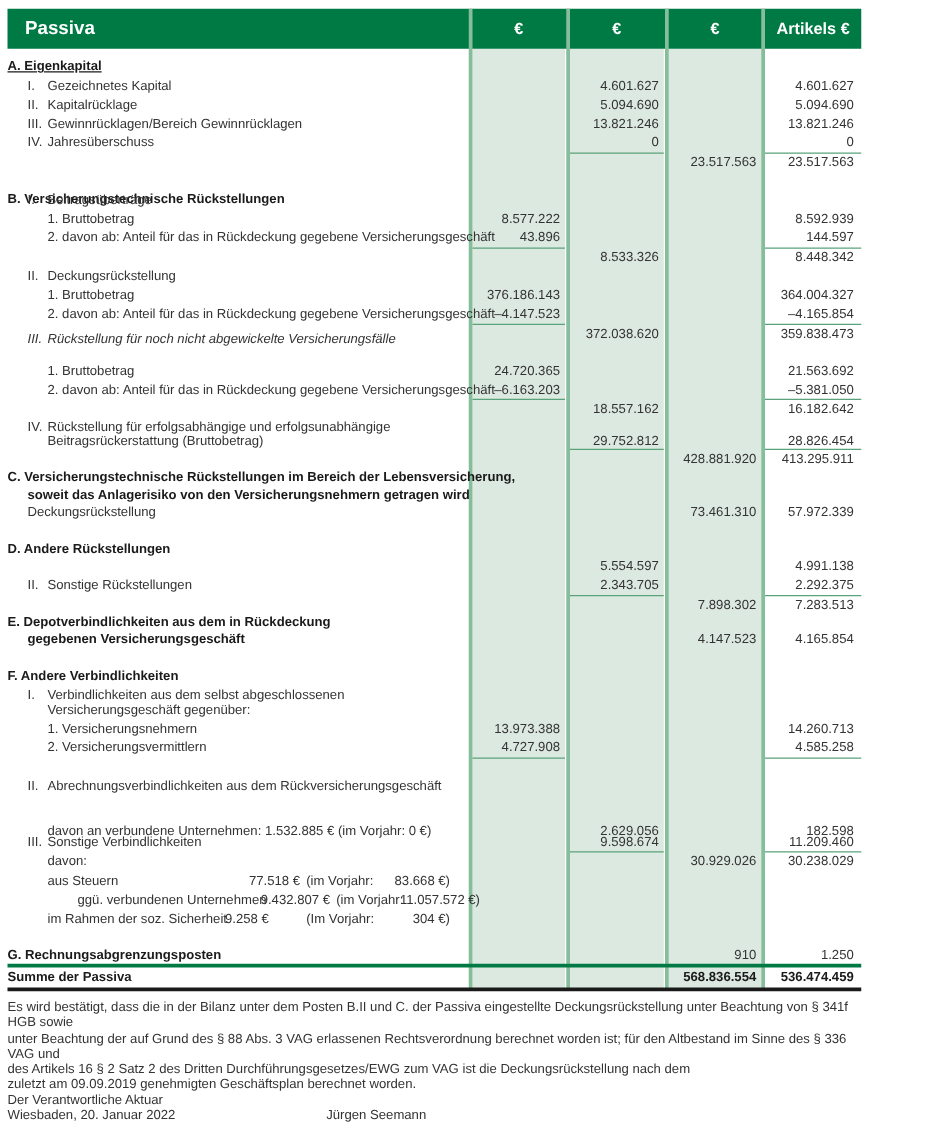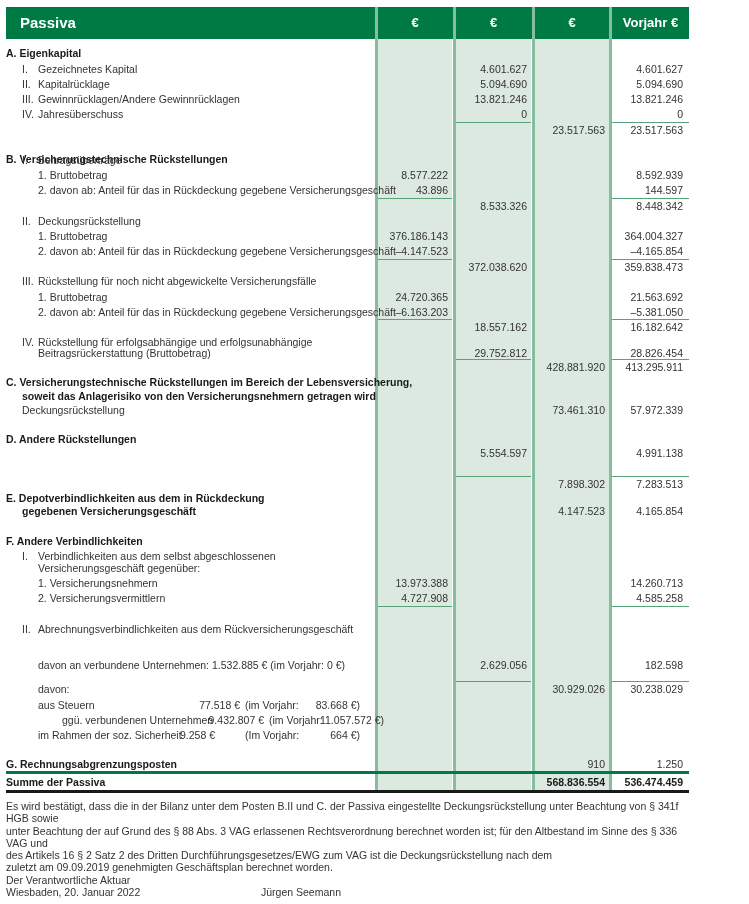--- a/index.html
+++ b/index.html
@@ -51,42 +51,42 @@
 
   <div class="colfill" style="left:378px;width:74px;"></div>
   <div class="colfill" style="left:456px;width:75px;"></div>
   <div class="colfill" style="left:535px;width:74px;"></div>
 
   <div class="hdr"></div>
   <div class="hdr-cell hdr-title">Passiva</div>
   <div class="hdr-cell" style="left:378px;width:74px;text-align:center;">€</div>
   <div class="hdr-cell" style="left:456px;width:75px;text-align:center;">€</div>
   <div class="hdr-cell" style="left:535px;width:74px;text-align:center;">€</div>
-  <div class="hdr-cell" style="left:612px;width:77px;text-align:center;">Vorjahr €</div>
+  <div class="hdr-cell" style="left:612px;width:77px;text-align:center;">Artikels €</div>
 
   <div class="sep" style="left:375px;"></div>
   <div class="sep" style="left:453px;"></div>
   <div class="sep" style="left:532px;"></div>
   <div class="sep" style="left:609px;"></div>
 
   <div class="row" style="top:46px;">
-    <span class="lbl bold" style="left:6px;">A. Eigenkapital</span>
+    <span class="lbl bold" style="left:6px;text-decoration:underline;">A. Eigenkapital</span>
   </div>
   <div class="row" style="top:62px;">
     <span class="lbl" style="left:22px;"><span class="rn">I.</span><span>Gezeichnetes Kapital</span></span>
     <span class="num c2">4.601.627</span>
     <span class="num c4">4.601.627</span>
   </div>
   <div class="row" style="top:77px;">
     <span class="lbl" style="left:22px;"><span class="rn">II.</span><span>Kapitalrücklage</span></span>
     <span class="num c2">5.094.690</span>
     <span class="num c4">5.094.690</span>
   </div>
   <div class="row" style="top:92px;">
-    <span class="lbl" style="left:22px;"><span class="rn">III.</span><span>Gewinnrücklagen/Andere Gewinnrücklagen</span></span>
+    <span class="lbl" style="left:22px;"><span class="rn">III.</span><span>Gewinnrücklagen/Bereich Gewinnrücklagen</span></span>
     <span class="num c2">13.821.246</span>
     <span class="num c4">13.821.246</span>
   </div>
   <div class="row" style="top:107px;">
     <span class="lbl" style="left:22px;"><span class="rn">IV.</span><span>Jahresüberschuss</span></span>
     <span class="num c2">0</span>
     <span class="num c4">0</span>
   </div>
   <div class="uline u2" style="top:122px;"></div>
   <div class="uline u4" style="top:122px;"></div>
@@ -132,21 +132,21 @@
     <span class="num c1">–4.147.523</span>
     <span class="num c4">–4.165.854</span>
   </div>
   <div class="uline u1" style="top:259px;"></div>
   <div class="uline u4" style="top:259px;"></div>
   <div class="row" style="top:260px;">
     <span class="num c2">372.038.620</span>
     <span class="num c4">359.838.473</span>
   </div>
 
-  <div class="row" style="top:274px;">
+  <div class="row" style="top:264px;font-style:italic;">
     <span class="lbl" style="left:22px;"><span class="rn">III.</span><span>Rückstellung für noch nicht abgewickelte Versicherungsfälle</span></span>
   </div>
   <div class="row" style="top:290px;">
     <span class="lbl" style="left:38px;">1. Bruttobetrag</span>
     <span class="num c1">24.720.365</span>
     <span class="num c4">21.563.692</span>
   </div>
   <div class="row" style="top:305px;">
     <span class="lbl" style="left:38px;">2. davon ab: Anteil für das in Rückdeckung gegebene Versicherungsgeschäft</span>
     <span class="num c1">–6.163.203</span>
@@ -186,20 +186,25 @@
     <span class="num c4">57.972.339</span>
   </div>
 
   <div class="row" style="top:432px;padding-left:24px;">
     <span class="lbl bold" style="left:6px;">D. Andere Rückstellungen</span>
   </div>
   <div class="row" style="top:446px;">
     <span class="num c2">5.554.597</span>
     <span class="num c4">4.991.138</span>
   </div>
+  <div class="row" style="top:461px;">
+    <span class="lbl" style="left:22px;"><span class="rn">II.</span><span>Sonstige Rückstellungen</span></span>
+    <span class="num c2">2.343.705</span>
+    <span class="num c4">2.292.375</span>
+  </div>
   <div class="uline u2" style="top:476px;"></div>
   <div class="uline u4" style="top:476px;"></div>
   <div class="row" style="top:477px;">
     <span class="num c3">7.898.302</span>
     <span class="num c4">7.283.513</span>
   </div>
 
   <div class="row" style="top:491px;">
     <span class="lbl bold" style="left:6px;">E. Depotverbindlichkeiten aus dem in Rückdeckung</span>
   </div>
@@ -230,20 +235,25 @@
   </div>
   <div class="uline u1" style="top:606px;"></div>
   <div class="uline u4" style="top:606px;"></div>
   <div class="row" style="top:622px;">
     <span class="lbl" style="left:22px;"><span class="rn">II.</span><span>Abrechnungsverbindlichkeiten aus dem Rückversicherungsgeschäft</span></span>
   </div>
   <div class="row" style="top:658px;">
     <span class="lbl" style="left:38px;">davon an verbundene Unternehmen: 1.532.885 € (im Vorjahr: 0 €)</span>
     <span class="num c2">2.629.056</span>
     <span class="num c4">182.598</span>
+  </div>
+  <div class="row" style="top:667px;">
+    <span class="lbl" style="left:22px;"><span class="rn">III.</span><span>Sonstige Verbindlichkeiten</span></span>
+    <span class="num c2">9.598.674</span>
+    <span class="num c4">11.209.460</span>
   </div>
   <div class="uline u2" style="top:681px;"></div>
   <div class="uline u4" style="top:681px;"></div>
   <div class="row" style="top:682px;">
     <span class="lbl" style="left:38px;">davon:</span>
     <span class="num c3">30.929.026</span>
     <span class="num c4">30.238.029</span>
   </div>
 
   <div class="row" style="top:698px;">
@@ -255,21 +265,21 @@
   <div class="row" style="top:713px;margin-left:24px;">
     <span class="davon" style="left:38px;">ggü. verbundenen Unternehmen</span>
     <span class="davon" style="left:180px;width:60px;text-align:right;">9.432.807 €</span>
     <span class="davon" style="left:245px;">(im Vorjahr:</span>
     <span class="davon" style="left:295px;width:65px;text-align:right;">11.057.572 €)</span>
   </div>
   <div class="row" style="top:728px;">
     <span class="davon" style="left:38px;">im Rahmen der soz. Sicherheit</span>
     <span class="davon" style="left:180px;width:60px;text-align:left;">9.258 €</span>
     <span class="davon" style="left:245px;">(Im Vorjahr:</span>
-    <span class="davon" style="left:295px;width:65px;text-align:right;">664 €)</span>
+    <span class="davon" style="left:295px;width:65px;text-align:right;">304 €)</span>
   </div>
 
   <div class="row" style="top:757px;">
     <span class="lbl bold" style="left:6px;">G. Rechnungsabgrenzungsposten</span>
     <span class="num c3">910</span>
     <span class="num c4">1.250</span>
   </div>
   <div class="green-rule"></div>
 
   <div class="row" style="top:775px;">

